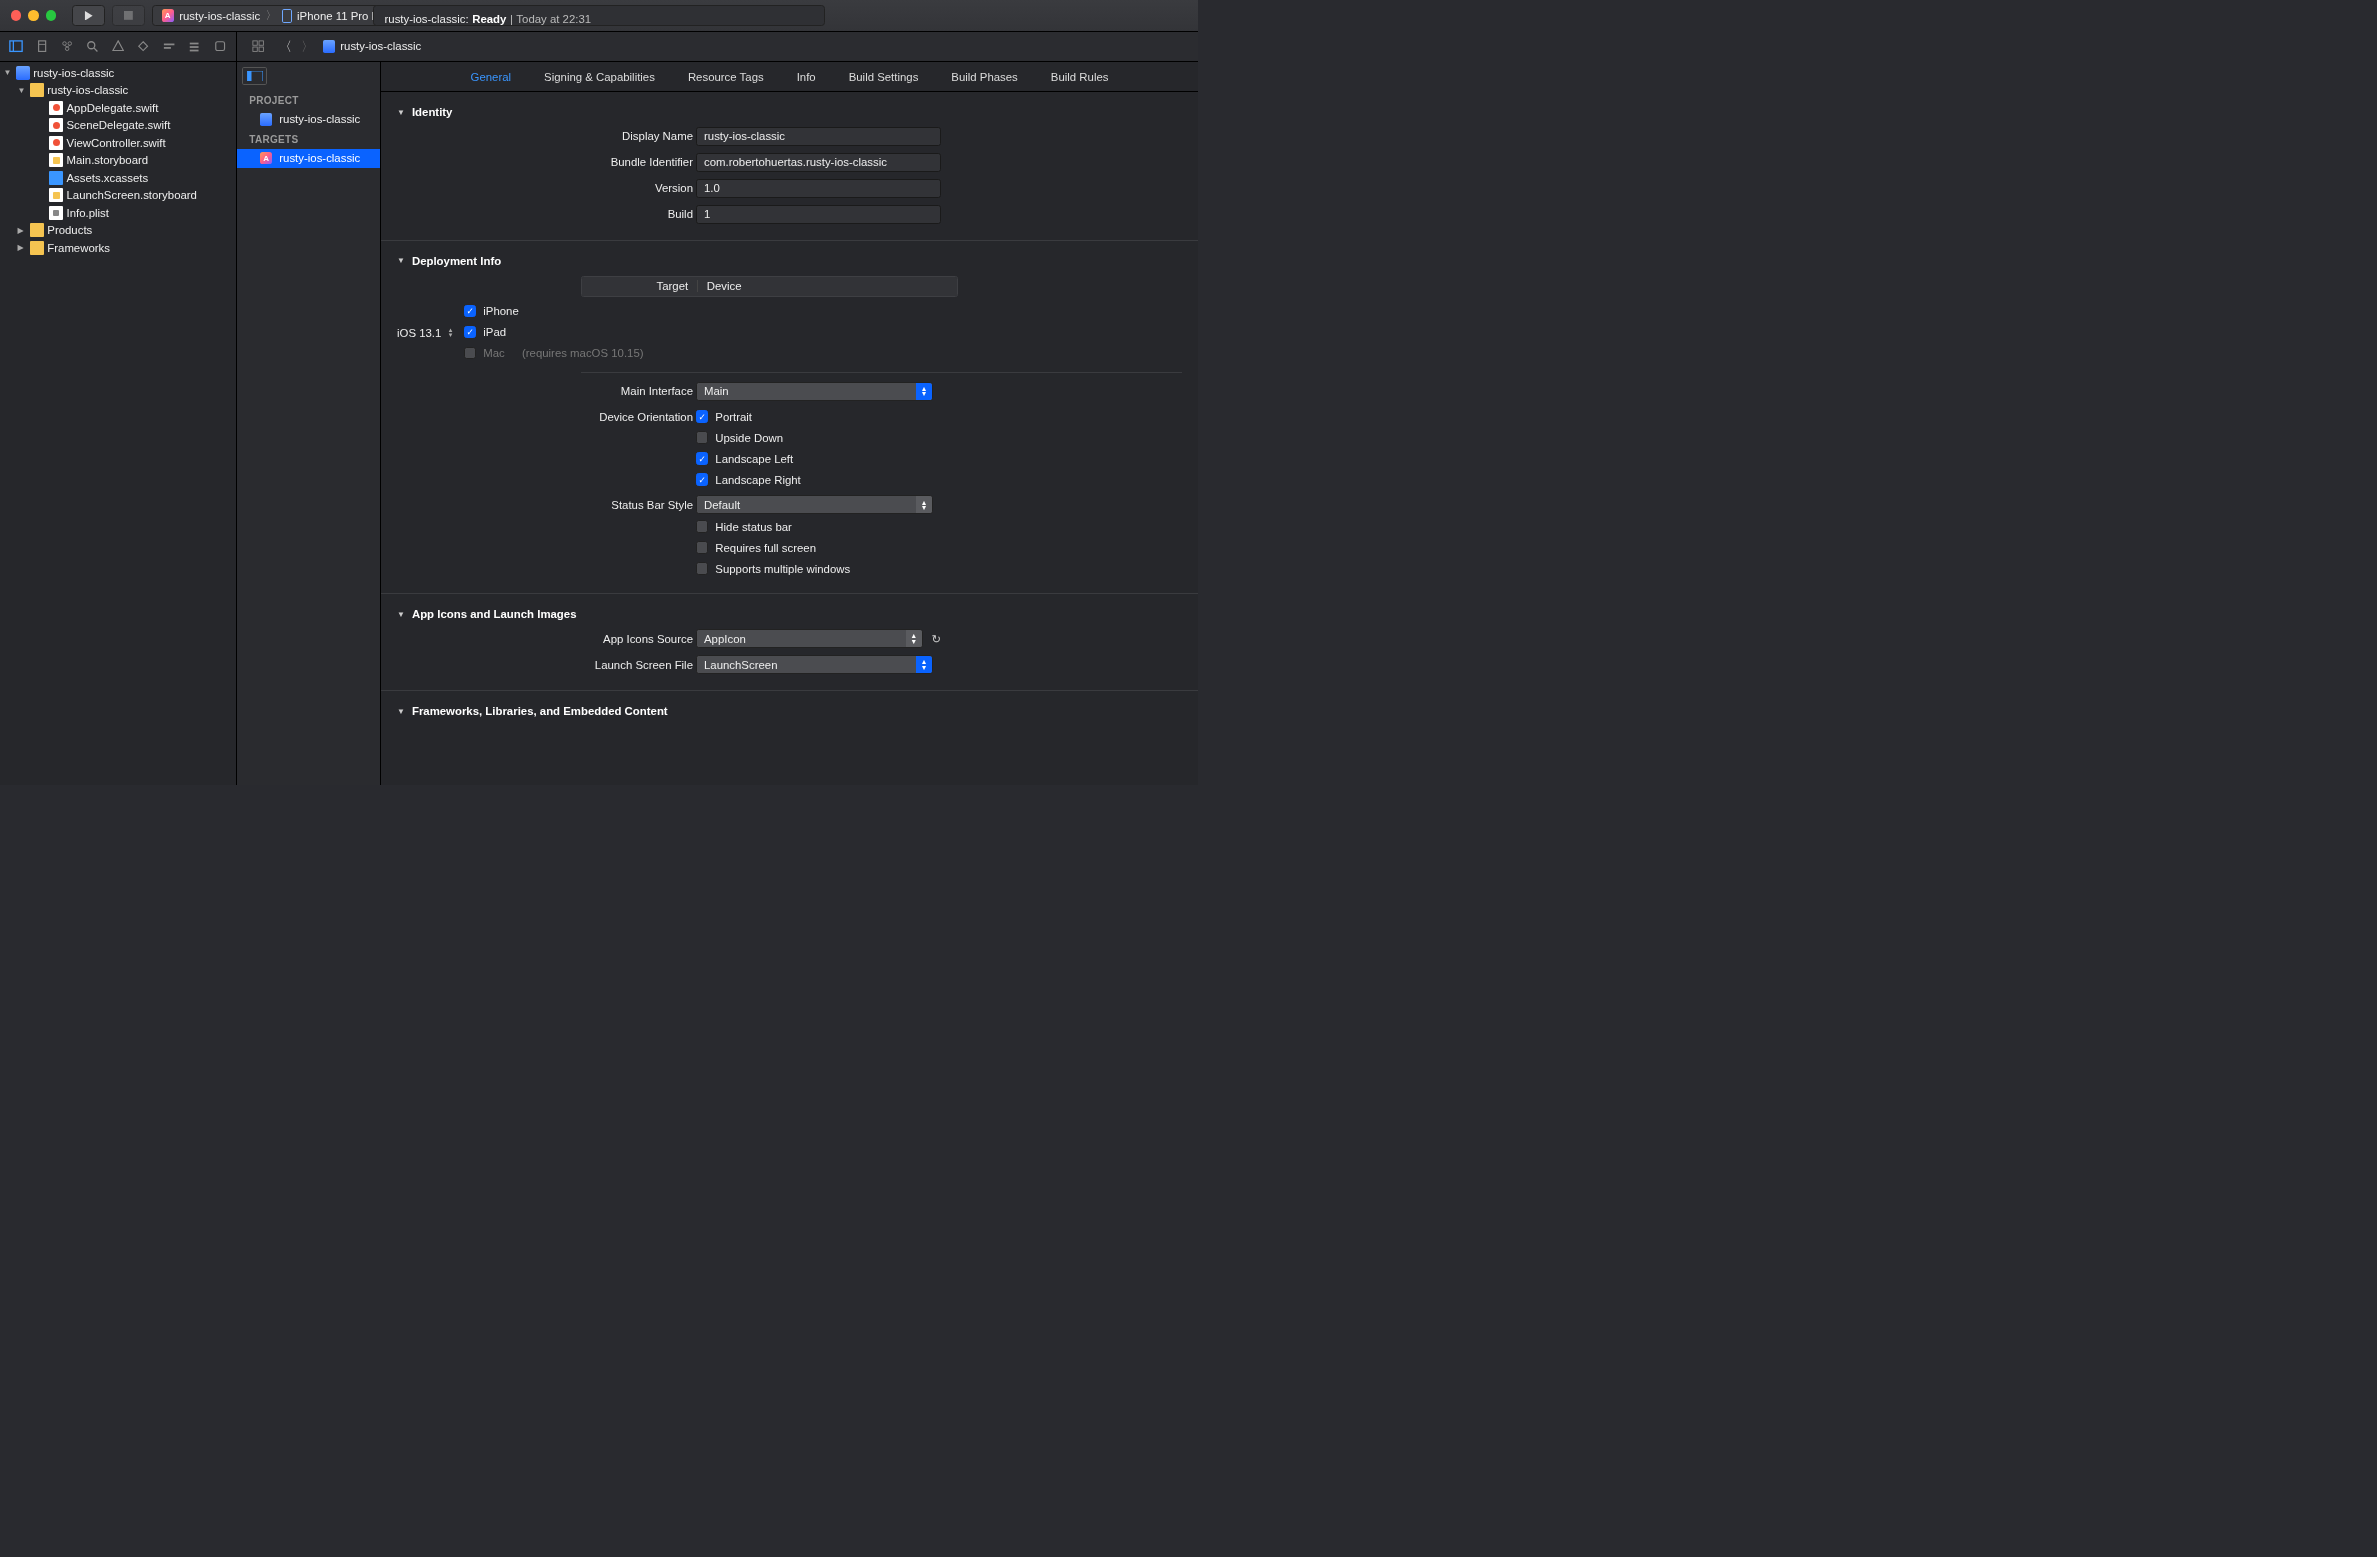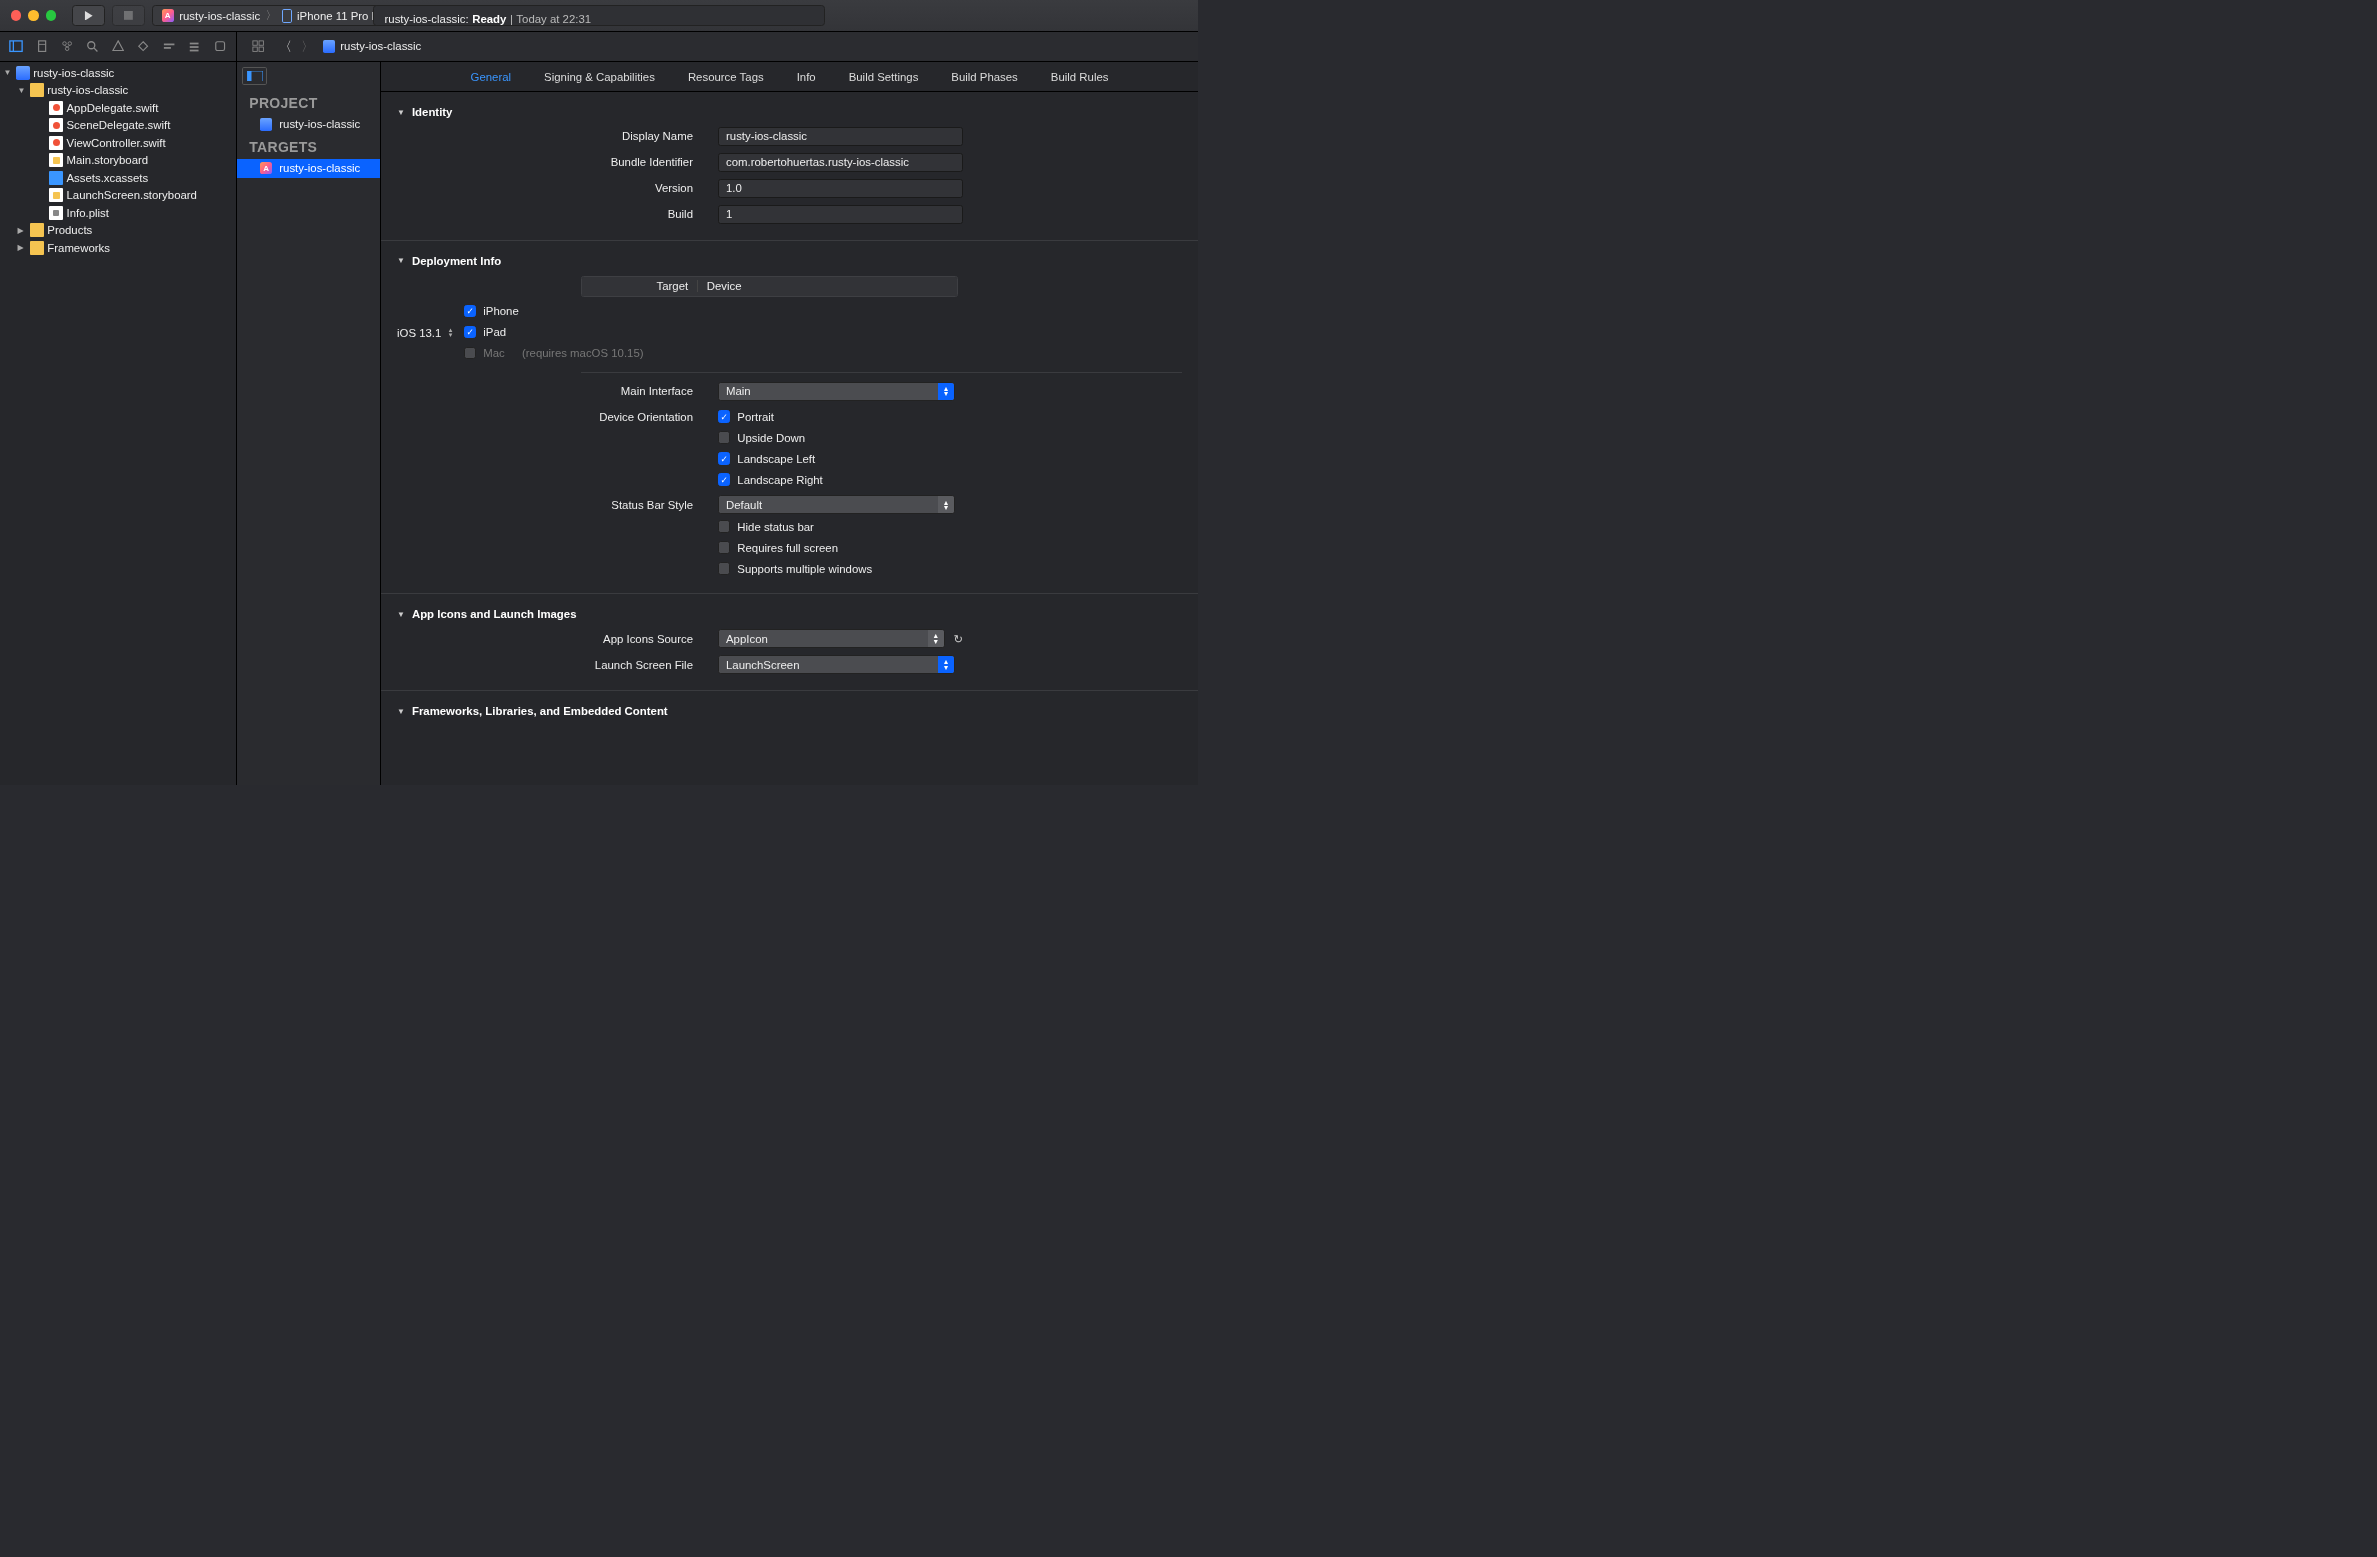--- a/index.html
+++ b/index.html
@@ -75,35 +75,35 @@
 .indent-0{padding-left:3.5px}.indent-1{padding-left:17.5px}.indent-3{padding-left:49px}
 .editor { flex:1; display:flex; background:#26272b; }
 .target-list {
   width:144px; background:#2a2b2f; border-right:0.9px solid #000;
   display:flex; flex-direction:column; padding:3.5px 0;
 }
 .target-list .layout-ico {
   width:24.5px; height:17.5px; margin:1.8px 5.3px 5.3px 5.3px; border:0.9px solid #555; border-radius:1.8px;
   color:#3a96ff; display:flex; align-items:center; justify-content:center; font-size:8.8px;
 }
-.tl-heading { font-size:14px; color:#9a9a9a; font-weight:700; padding:5.3px 12.3px 3.5px; letter-spacing:0.3px;}
+.tl-heading { font-size:10px; color:#9a9a9a; font-weight:700; padding:5.3px 12.3px 3.5px; letter-spacing:0.3px;}
 .tl-item { display:flex; align-items:center; gap:7px; padding:3.5px 12.3px 3.5px 23px; color:#eee; height:19px;}
 .tl-item.selected { background:#0a63ff; color:#fff; }
 .tl-item .appicon { width:12.3px; height:12.3px; }
 .main { flex:1; overflow:auto; }
 .tabs {
   height:30px; display:flex; align-items:center; justify-content:center;
   gap:33px; border-bottom:0.9px solid #000; color:#ccc; padding:0 17.5px;
 }
 .tab { color:#ddd; cursor:default; }
 .tab.active { color:#3a96ff; }
 .section { padding:8.8px 16px 16px 16px; border-bottom:0.9px solid #3a3b3f; }
 .section-header { display:flex; align-items:center; gap:7px; color:#fff; font-weight:600; padding:5.3px 0 8.8px;}
 .section-header .tri { font-size:8px; color:#ccc;}
-.form-grid { display:grid; grid-template-columns: 280px 245px; gap:7px 25px; margin-left:16px; }
+.form-grid { display:grid; grid-template-columns: 280px 245px; gap:7px 3px; margin-left:16px; }
 .label { text-align:right; color:#eee; padding-top:3.5px; }
 .field {
   height:19px; background:#323337; border:0.9px solid #1a1a1a; border-radius:2.6px;
   padding:0 7px; display:flex; align-items:center; color:#eee;
 }
 .select {
   position:relative; background:#4b4c50; height:19px; border-radius:2.6px; border:0.9px solid #222;
   display:flex; align-items:center; padding:0 7px; color:#eee;
 }
 .select .arrows {

